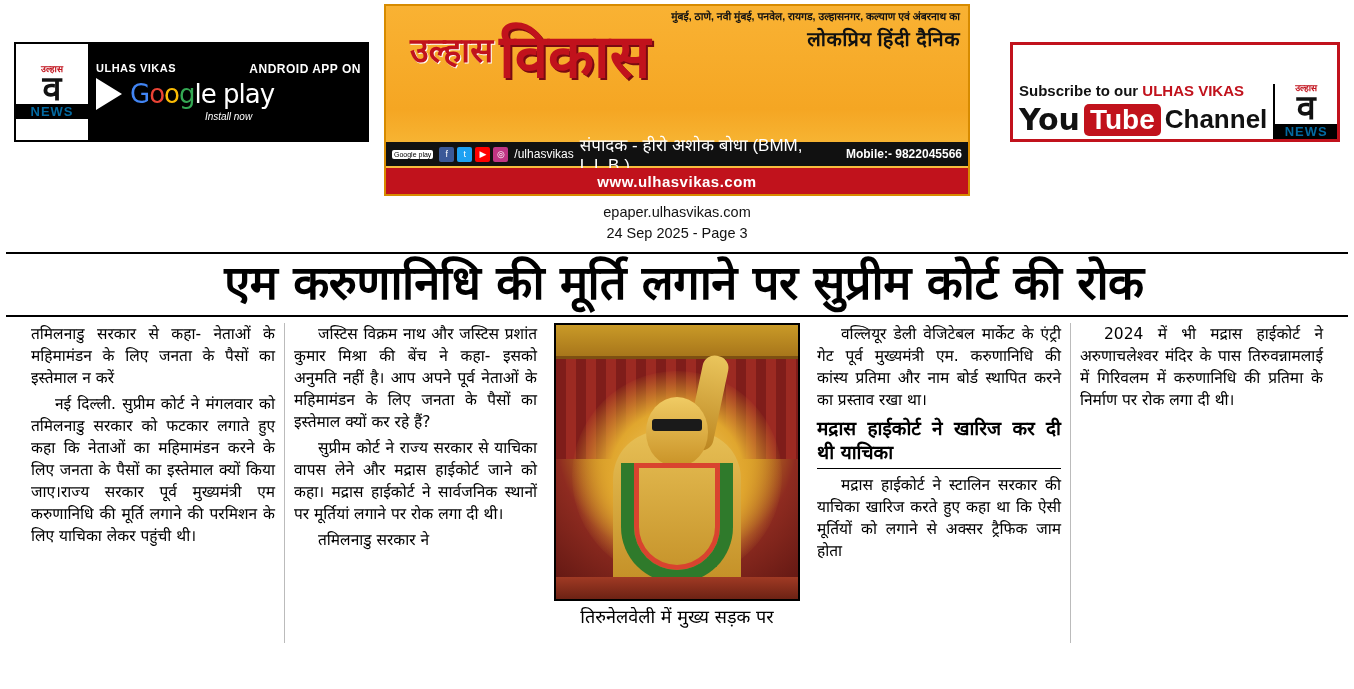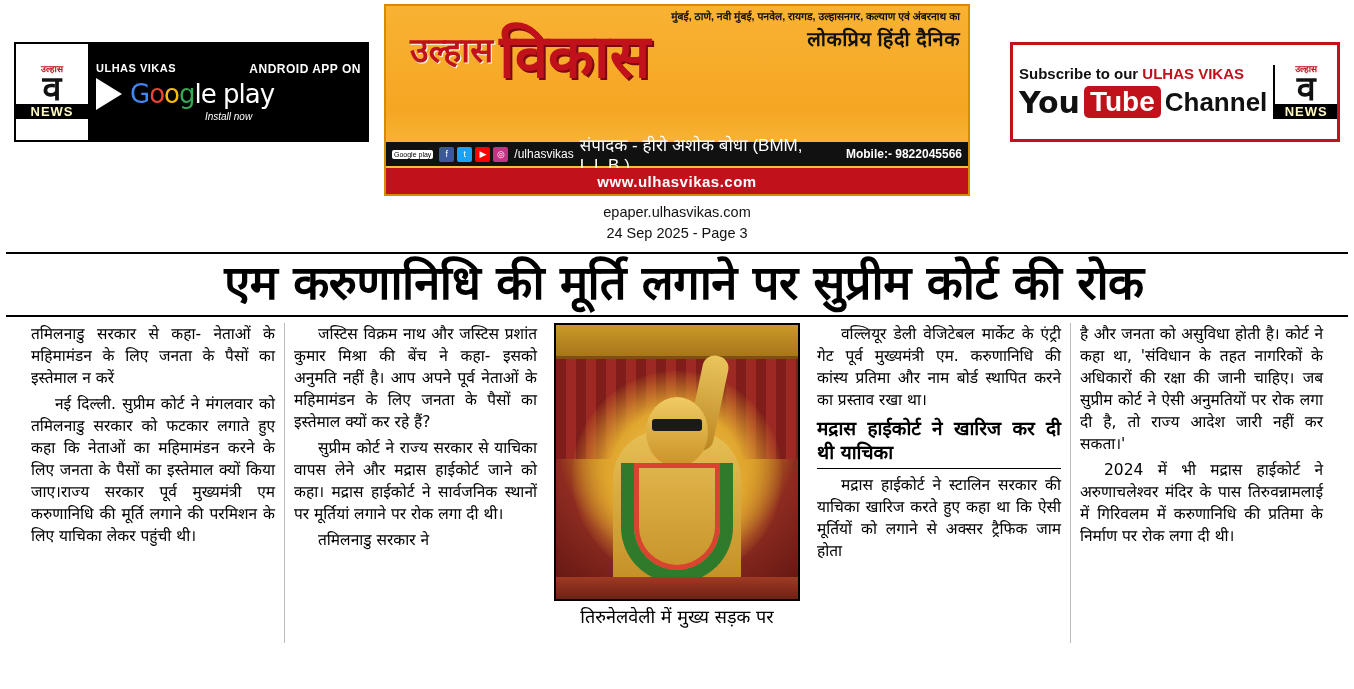--- a/index.html
+++ b/index.html
@@ -31,21 +31,21 @@
     display:flex; align-items:stretch;
   }
   .promo-left .logo-box {
     width:74px; background:#fff; border-right:2px solid #000;
     display:flex; flex-direction:column; align-items:center; justify-content:center;
     padding:2px 0;
   }
   .ul-word { font-size:9px; font-weight:bold; color:#c1121c; line-height:1; }
   .ul-big { font-size:34px; font-weight:bold; color:#111; line-height:0.85; font-family:"DejaVu Sans", sans-serif;}
   .ul-news {
-    background:#000; color:#fef9c3; font-size:13px; font-weight:bold;
+    background:#000; color:#0369a1; font-size:13px; font-weight:bold;
     width:100%; text-align:center; letter-spacing:1px; margin-top:2px;
   }
   .promo-left .promo-body {
     flex:1; display:flex; flex-direction:column; justify-content:center;
     padding:4px 6px;
   }
   .promo-line1 { color:#fff; font-size:11px; font-weight:bold; letter-spacing:.5px; display:flex; justify-content:space-between; }
   .promo-line1 b { font-size:12px; }
   .gplay-row { display:flex; align-items:center; gap:8px; margin-top:2px; }
   .gplay-tri {
@@ -99,21 +99,21 @@
   .np-mobile{ font-size:12px; font-weight:bold;}
   .np-web {
     position:absolute; left:0; bottom:0; width:100%; height:26px;
     background:#c1121c; color:#fff; display:flex; align-items:center; justify-content:center;
     font-size:15px; font-weight:bold; letter-spacing:.5px;
   }
 
   
   .promo-right {
     position:absolute; right:14px; top:42px; width:330px; height:100px;
-    background:#fff; border:3px solid #c1121c; display:flex; align-items:center;
+    background:#fff; border:3px solid #c1121c; display:flex; align-items:flex-end;
   }
   .promo-right .yt-body { flex:1; display:flex; flex-direction:column; justify-content:center; padding:2px 6px;}
   .yt-l1 { font-size:15px; font-weight:bold; color:#111;}
   .yt-l1 .brand{ color:#c1121c; }
   .yt-l2 { display:flex; align-items:center; gap:4px; margin-top:3px;}
   .yt-you { font-size:30px; font-weight:bold; color:#111; font-family:"DejaVu Sans", sans-serif;}
   .yt-tube { background:#c1121c; color:#fff; font-size:28px; font-weight:bold; padding:0 6px; border-radius:5px;}
   .yt-chan { font-size:26px; font-weight:bold; color:#111;}
   .promo-right .logo-box2 {
     width:72px; background:#fff; border-left:2px solid #000;
@@ -335,18 +335,17 @@
     </div>
 
     <div class="col">
       <p>वल्लियूर डेली वेजिटेबल मार्केट के एंट्री गेट पूर्व मुख्यमंत्री एम. करुणानिधि की कांस्य प्रतिमा और नाम बोर्ड स्थापित करने का प्रस्ताव रखा था।</p>
       <div class="subhead">मद्रास हाईकोर्ट ने खारिज कर दी थी याचिका</div>
       <div class="subrule"></div>
       <p>मद्रास हाईकोर्ट ने स्टालिन सरकार की याचिका खारिज करते हुए कहा था कि ऐसी मूर्तियों को लगाने से अक्सर ट्रैफिक जाम होता</p>
     </div>
 
     <div class="col">
-      <p class="noind">है और जनता को असुविधा होती है। कोर्ट ने कहा था, 'संविधान के तहत नागरिकों के अधिकारों की रक्षा की जानी चाहिए। जब सुप्रीम कोर्ट ने ऐसी अनुमतियों पर रोक लगा दी है, तो राज्य आदेश जारी नहीं कर सकता।'</p>
       <p>2024 में भी मद्रास हाईकोर्ट ने अरुणाचलेश्वर मंदिर के पास तिरुवन्नामलाई में गिरिवलम में करुणानिधि की प्रतिमा के निर्माण पर रोक लगा दी थी।</p>
     </div>
 
   </div>
 </div>
 
 </body></html>

